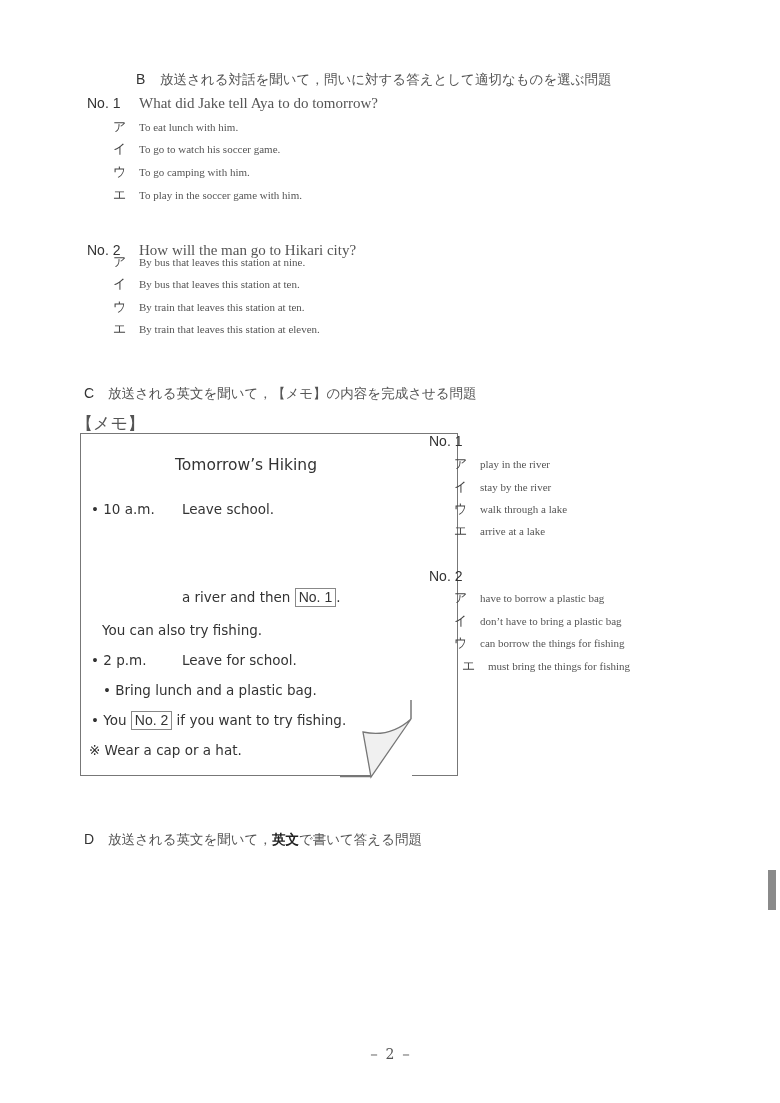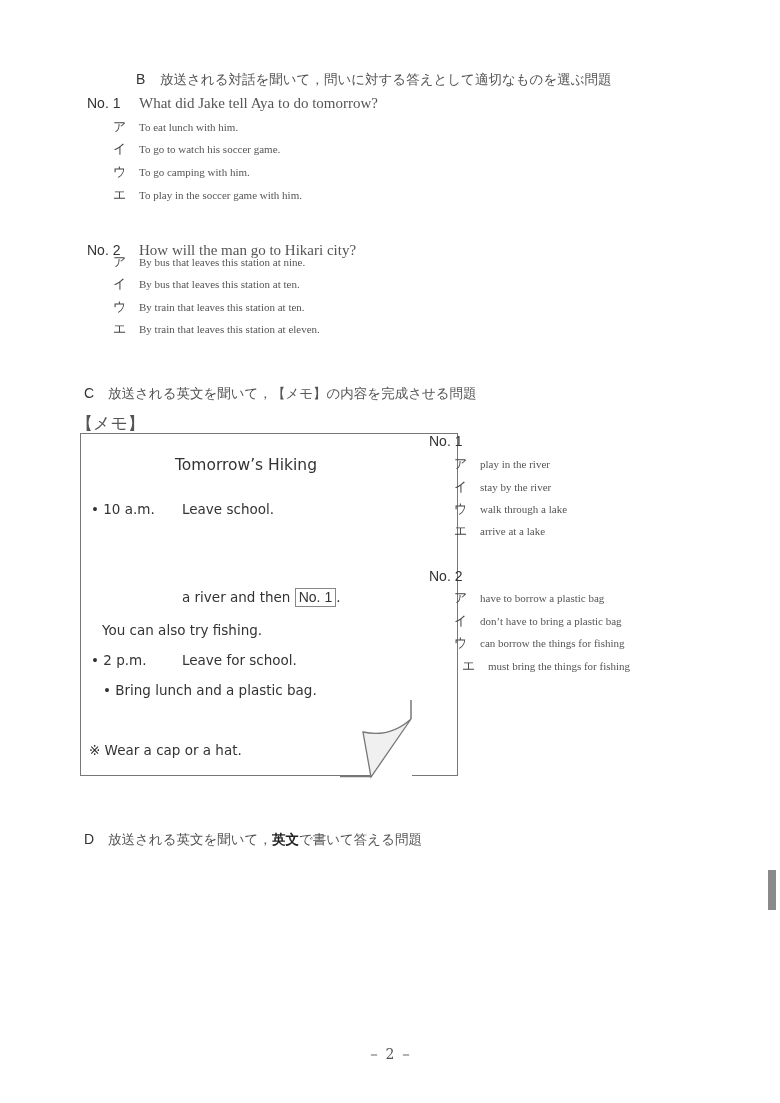--- a/index.html
+++ b/index.html
@@ -88,20 +88,25 @@
   <div class="memo-line" style="left:10px; top:67px;">• 10 a.m.</div>
   <div class="memo-line" style="left:101px; top:67px;">Leave school.</div>
   <div class="memo-line" style="left:101px; top:126px;margin-top:28px;">
     <span>a river and then</span>
     <span class="blank">No. 1</span><span>.</span>
   </div>
   <div class="memo-line" style="left:21px; top:188px;">You can also try fishing.</div>
   <div class="memo-line" style="left:10px; top:218px;">• 2 p.m.</div>
   <div class="memo-line" style="left:101px; top:218px;">Leave for school.</div>
   <div class="memo-line" style="left:22px; top:248px;">• Bring lunch and a plastic bag.</div>
+  <div class="memo-line" style="left:10px; top:277px;">
+    <span>• You</span>
+    <span class="blank">No. 2</span>
+    <span>if you want to try fishing.</span>
+  </div>
   <div class="memo-line" style="left:8px; top:308px;">※ Wear a cap or a hat.</div>
 </div>
 
 <svg class="abs" style="left:340px; top:700px;" width="80" height="85" viewBox="0 0 80 85">
   <rect x="30" y="18" width="42" height="62" fill="#ffffff"></rect>
   <path d="M71 19 Q50 38 23 32 L31 77 Z" fill="#f0f0f0" stroke="#777" stroke-width="1.3"></path>
   <line x1="71" y1="0" x2="71" y2="19" stroke="#777" stroke-width="1.5"></line>
   <line x1="0" y1="76.5" x2="31" y2="76.5" stroke="#777" stroke-width="1.5"></line>
 </svg>
 

